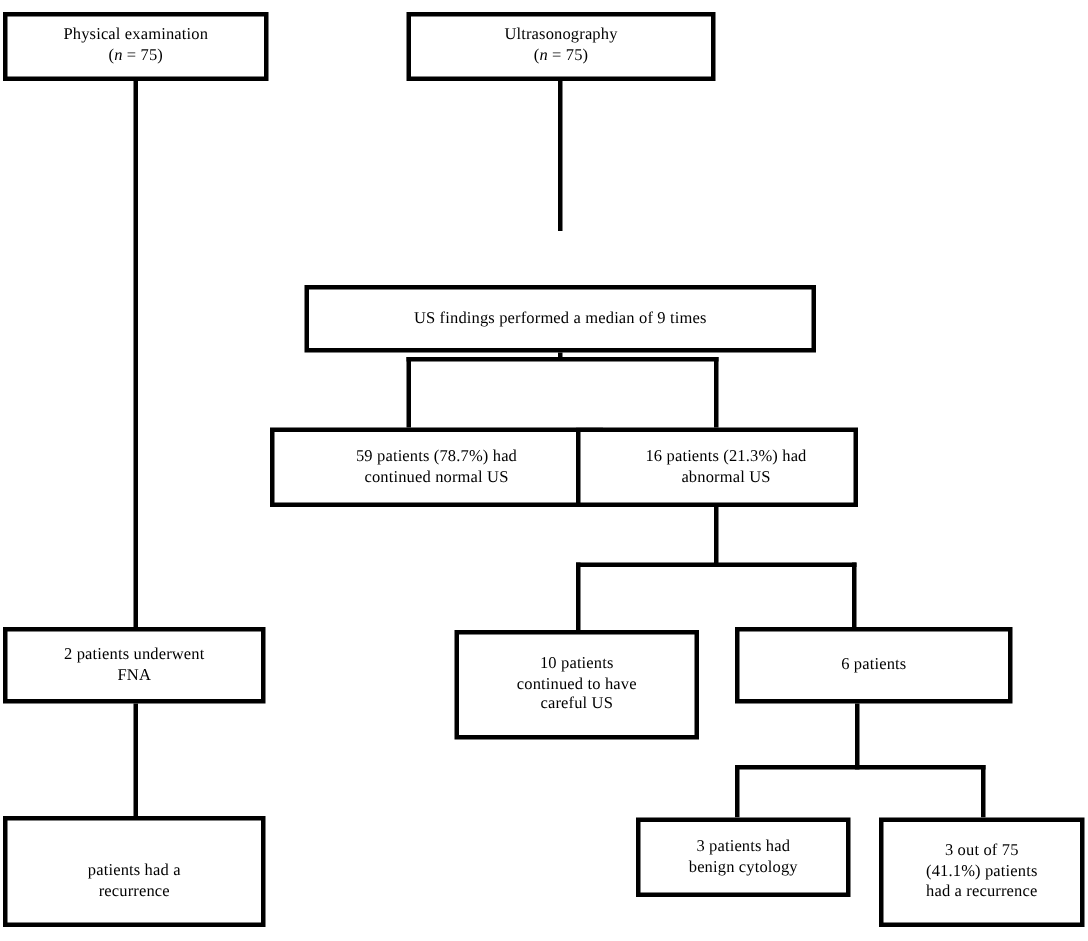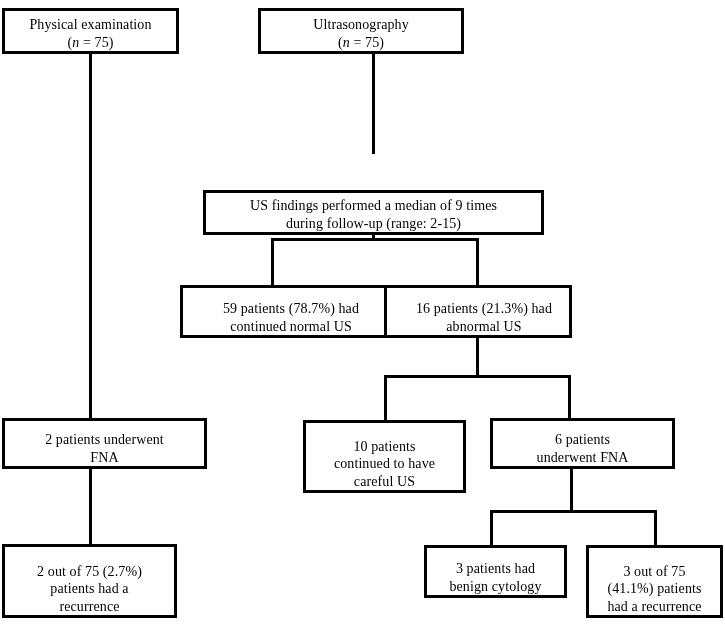--- a/index.html
+++ b/index.html
@@ -13,25 +13,25 @@
     height:627px;
     background:#ffffff;
     overflow:hidden;
   }
   .node{
     position:absolute;
     box-sizing:border-box;
     border:3px solid #000000;
     background:#ffffff;
     display:flex;
-    align-items:flex-end;
+    align-items:center;
     justify-content:center;
     text-align:center;
     line-height:1.24;
-    font-size:14px;
+    font-size:11px;
     letter-spacing:0.1px;
     z-index:3;
   }
   .node .txt{ display:block; padding:0 6px; }
   .node em{ font-style:italic; }
   .edge{
     position:absolute;
     background:#000000;
     z-index:1;
   }
@@ -64,75 +64,73 @@
   <div class="edge vline" style="left:490px; top:510px; height:35px;"></div>
   <div class="edge vline" style="left:654px; top:510px; height:35px;"></div>
 
   <div class="node" style="left:2px; top:8px; width:177px; height:46px;">
     <span class="txt">
       <span>Physical examination</span><br>
       <span>(</span><em>n</em><span> = 75)</span>
     </span>
   </div>
 
-  <div class="node" style="left:258px; top:8px; width:206px; height:46px;">
+  <div class="node" style="left:271px; top:8px; width:206px; height:46px;">
     <span class="txt">
       <span>Ultrasonography</span><br>
       <span>(</span><em>n</em><span> = 75)</span>
     </span>
   </div>
 
   <div class="node" style="left:203px; top:152px; width:341px; height:45px;margin-top:38px;">
     <span class="txt">
       <span>US findings performed a median of 9 times</span><br>
-      <span>during follow-up (range: 2-15)</span>
     </span>
   </div>
 
   <div class="node" style="left:180px; top:285px; width:222px; height:53px;">
     <span class="txt">
       <span>59 patients (78.7%) had</span><br>
       <span>continued normal US</span>
     </span>
   </div>
 
   <div class="node" style="left:384px; top:285px; width:188px; height:53px;padding-left:12px;">
     <span class="txt">
       <span>16 patients (21.3%) had</span><br>
       <span>abnormal US</span>
     </span>
   </div>
 
-  <div class="node" style="left:2px; top:418px; width:205px; height:51px;">
+  <div class="node" style="left:2px; top:418px; width:175px; height:51px;">
     <span class="txt">
       <span>2 patients underwent</span><br>
       <span>FNA</span>
     </span>
   </div>
 
   <div class="node" style="left:2px; top:544px; width:175px; height:74px;">
     <span class="txt">
-      <span>2 out of 75 (2.7%)</span><br>
+      <br>
       <span>patients had a</span><br>
       <span>recurrence</span>
     </span>
   </div>
 
   <div class="node" style="left:303px; top:420px; width:163px; height:73px;">
     <span class="txt">
       <span>10 patients</span><br>
       <span>continued to have</span><br>
       <span>careful US</span>
     </span>
   </div>
 
   <div class="node" style="left:490px; top:418px; width:185px; height:51px;">
     <span class="txt">
       <span>6 patients</span><br>
-      <span>underwent FNA</span>
     </span>
   </div>
 
   <div class="node" style="left:424px; top:545px; width:143px; height:53px;">
     <span class="txt">
       <span>3 patients had</span><br>
       <span>benign cytology</span>
     </span>
   </div>
 

